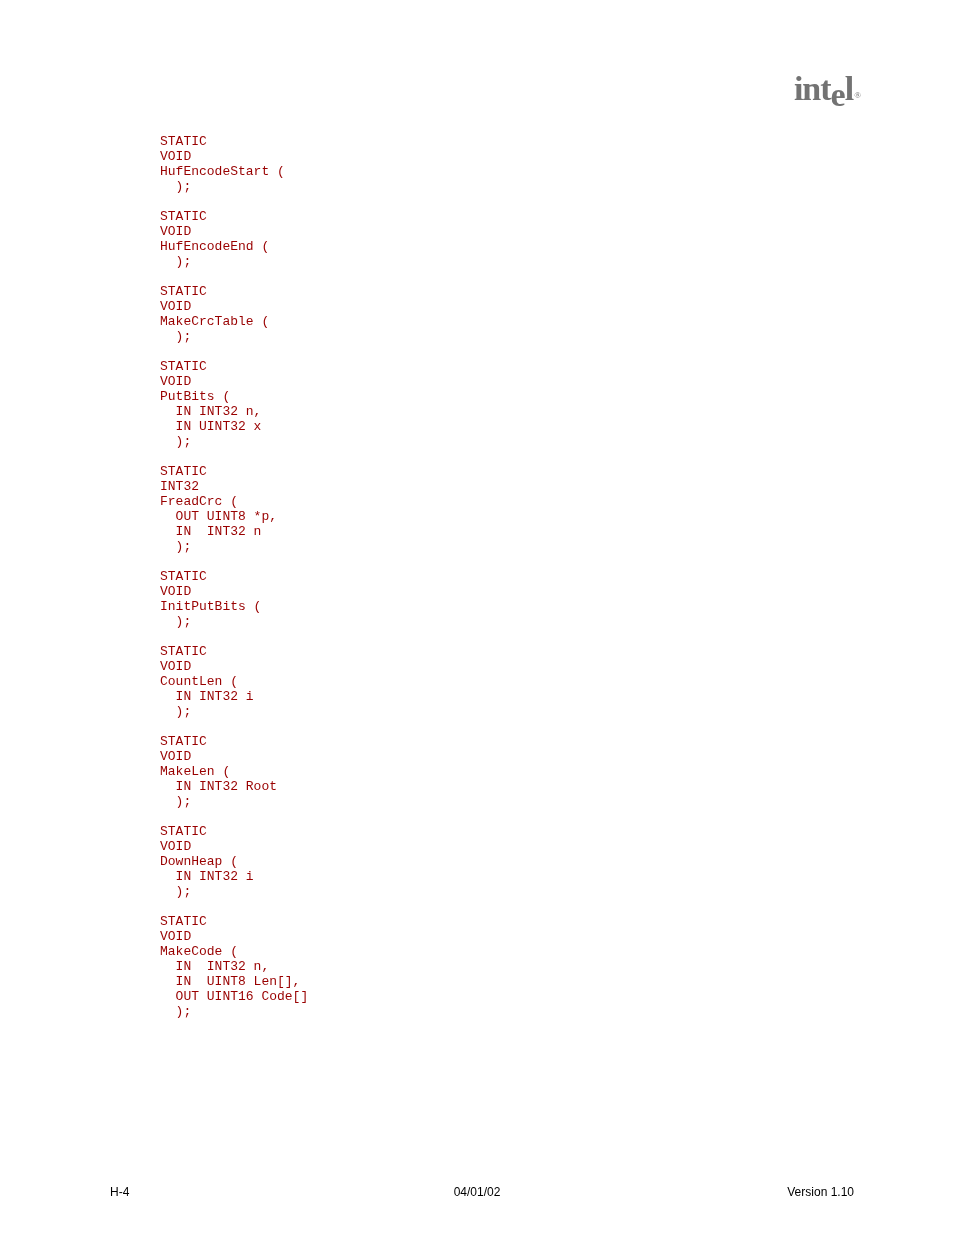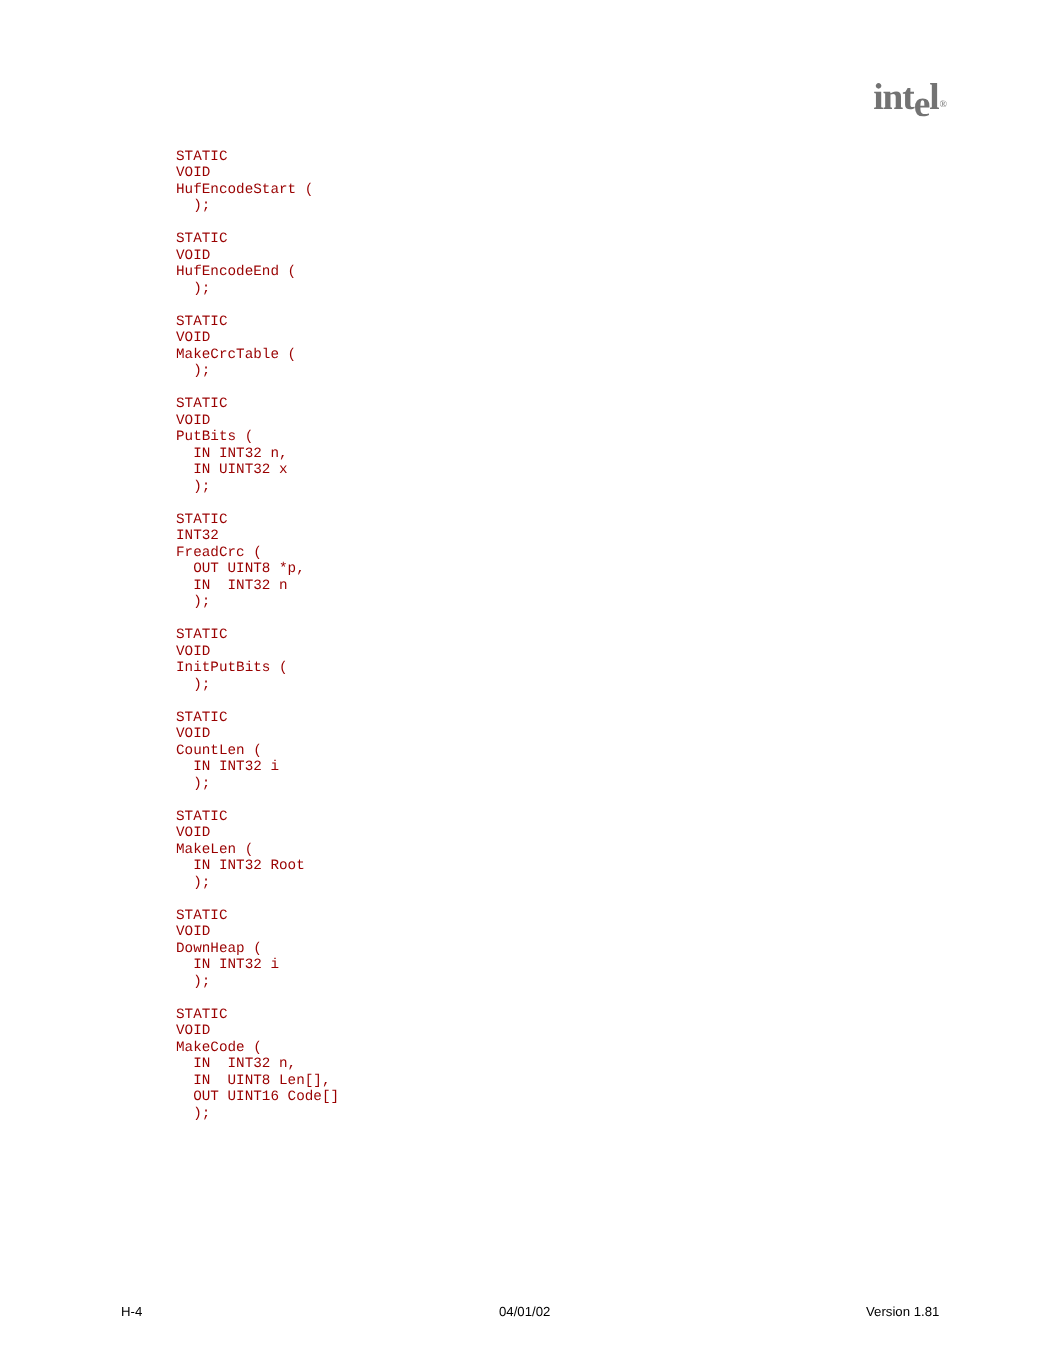--- a/index.html
+++ b/index.html
@@ -129,14 +129,14 @@
 VOID
 MakeCode (
   IN  INT32 n,
   IN  UINT8 Len[],
   OUT UINT16 Code[]
   );</div>
 
 <div class="footer">
   <span class="left">H-4</span>
   <span class="center">04/01/02</span>
-  <span class="right">Version 1.81</span>
+  <span class="right">Version 1.10</span>
 </div>
 
 </body></html>

